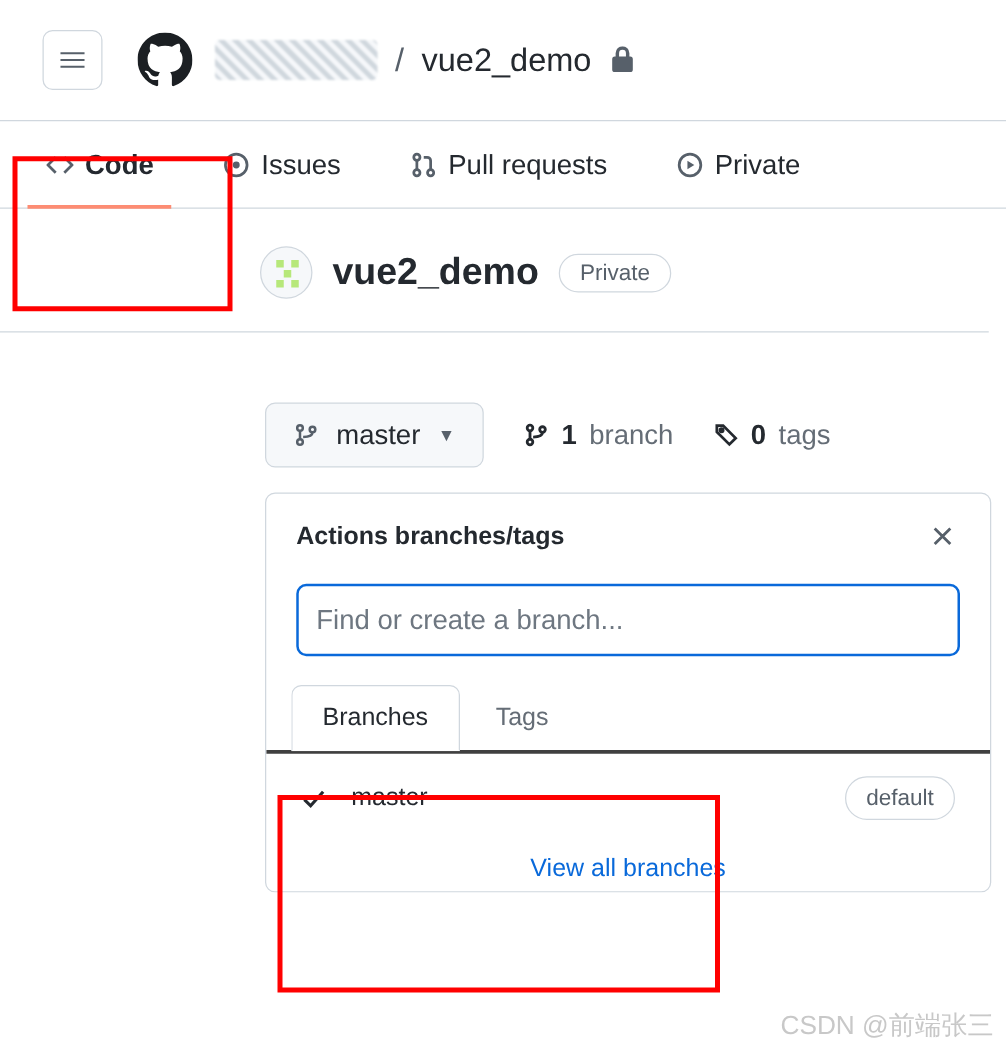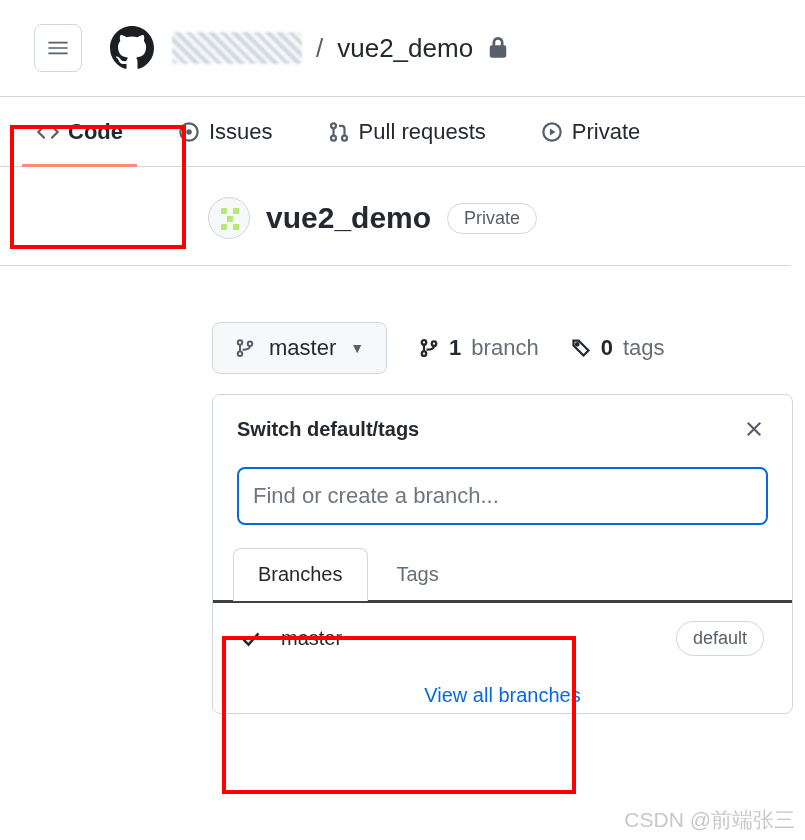--- a/index.html
+++ b/index.html
@@ -332,21 +332,21 @@
           <circle cx="5" cy="5" r="1" fill="#24292f"></circle>
         </svg>
     </span>
     <span class="n">0</span>
     <span class="lbl">tags</span>
   </div>
 </div>
 
 <div class="dropdown-panel">
   <div class="dd-header">
-    <span>Switch default/tags</span>
+    <span>Actions branches/tags</span>
     <span class="close-x">
       <svg width="20" height="20" viewBox="0 0 16 16">
           <path stroke="#57606a" stroke-width="1.8" d="M3 3l10 10M13 3 3 13"></path>
         </svg>
     </span>
   </div>
   <div class="dd-input-wrap">
     <input class="dd-input" placeholder="Find or create a branch..." style="">
   </div>
   <div class="dd-tabs">

